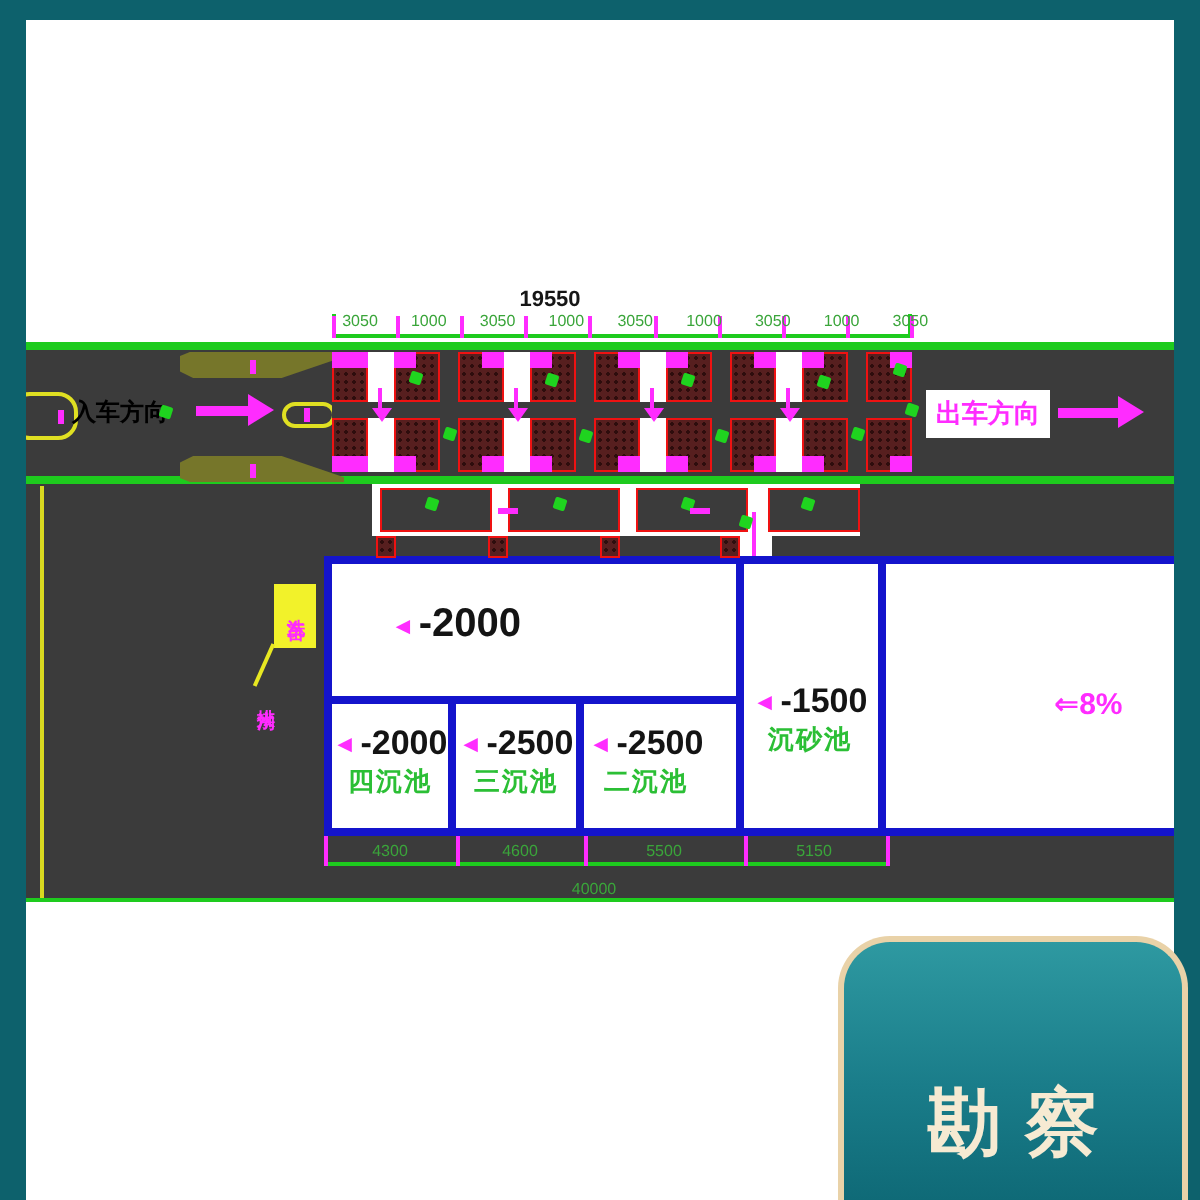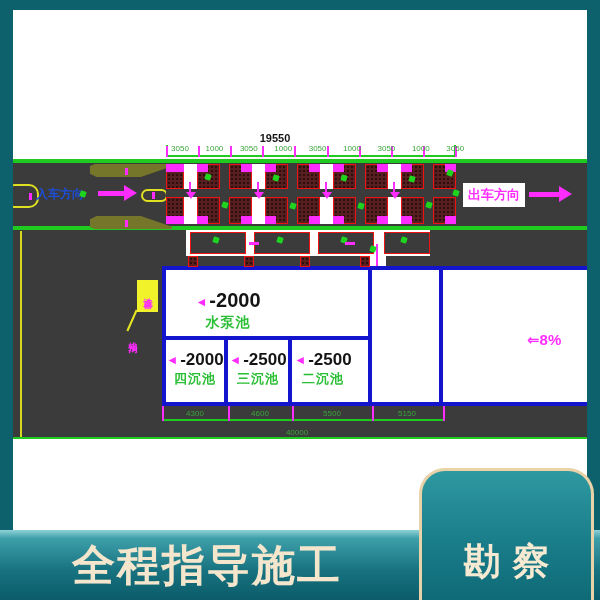--- a/index.html
+++ b/index.html
@@ -9,38 +9,38 @@
   
   .frame-top{left:0;top:0;width:600px;height:10px;background:#0d616c;z-index:5;}
   .frame-left{left:0;top:0;width:13px;height:600px;background:#0d616c;z-index:5;}
   .frame-right{left:587px;top:0;width:13px;height:600px;background:#0d616c;z-index:5;}
   
   .title{left:13px;top:58px;width:574px;text-align:center;font-size:56px;font-weight:800;
          letter-spacing:1px;line-height:72px;z-index:2;white-space:nowrap;}
   .title .hl{color:#e60012;}
   .title .rest{color:#23312e;}
   
-  #draw{left:13px;top:132px;width:574px;height:308px;overflow:hidden;z-index:3;}
+  #draw{left:13px;top:144px;width:574px;height:308px;overflow:hidden;z-index:3;}
   .road{left:0;top:31px;width:574px;height:63px;background:#3b3b3b;}
   .site{left:0;top:98px;width:574px;height:208px;background:#3b3b3b;}
   .gline{background:#1ecb1e;}
   .dim-total{left:217px;top:0px;width:90px;text-align:center;font-size:11px;font-weight:bold;color:#161616;}
   .dim-label{position:absolute;font-size:8px;color:#3aa53a;text-align:center;width:26px;}
   .tickm{position:absolute;width:2px;background:#ff2cff;}
   .strip{position:absolute;top:32px;height:60px;background:#ffffff;}
   .lane{left:153px;top:57px;width:290px;height:8px;background:#3b3b3b;}
   .quad{position:absolute;background-color:#571f1f;
         background-image:radial-gradient(#2e0d0d 1px,transparent 1px);background-size:4px 4px;
         border:1.5px solid #ef1212;box-sizing:border-box;}
   .pad{position:absolute;background:#ff2cff;}
   .gmark{position:absolute;width:6px;height:6px;background:#1fd41f;border-radius:1px;transform:rotate(18deg);}
   .island{position:absolute;background:#76762a;}
   .stadium{position:absolute;background:#3b3b3b;border:2px solid #e0e022;border-radius:10px;box-sizing:border-box;}
   .mtick{position:absolute;width:3px;height:7px;background:#ff2cff;}
-  .dir-text{position:absolute;color:#1d4ed8;font-weight:bold;font-size:12px;white-space:nowrap;}
+  .dir-text{position:absolute;color:#000000;font-weight:bold;font-size:12px;white-space:nowrap;}
   .exit-box{left:450px;top:51px;width:62px;height:24px;background:#ffffff;text-align:center;
             line-height:24px;font-size:13px;font-weight:bold;color:#ff2cff;white-space:nowrap;}
   .arrow-body{position:absolute;background:#ff2cff;}
   .arrow-head-r{position:absolute;width:0;height:0;border-top:8px solid transparent;
                 border-bottom:8px solid transparent;border-left:13px solid #ff2cff;}
   .arrow-head-d{position:absolute;width:0;height:0;border-left:5px solid transparent;
                 border-right:5px solid transparent;border-top:7px solid #ff2cff;}
   .walkway{left:173px;top:98px;width:244px;height:26px;background:#ffffff;}
   .wbox{position:absolute;top:100px;height:22px;background:#3b3b3b;border:1.5px solid #ef1212;box-sizing:border-box;}
   .pool{position:absolute;background:#ffffff;border:4px solid #1414cc;box-sizing:border-box;}
@@ -108,33 +108,36 @@
 
     <div class="pool" style="left:149px;top:134px;width:210px;height:74px;"></div>
     <div class="pool" style="left:355px;top:134px;width:75px;height:140px;"></div>
     <div class="pool" style="left:426px;top:134px;width:175px;height:140px;"></div>
     <div class="pool" style="left:149px;top:204px;width:66px;height:70px;"></div>
     <div class="pool" style="left:211px;top:204px;width:68px;height:70px;"></div>
     <div class="pool" style="left:275px;top:204px;width:84px;height:70px;"></div>
 
     <div class="pool-label" style="left:145px;top:157px;width:140px;">
       <div class="elev elev-lg"><span class="tri">◄</span><span>-2000</span></div>
-      <div class="pname pname-lg">水泵池</div>
     </div>
     <div class="pool-label" style="left:150px;top:218px;width:64px;">
       <div class="elev"><span class="tri">◄</span><span>-2000</span></div>
       <div class="pname">四沉池</div>
     </div>
     <div class="pool-label" style="left:213px;top:218px;width:64px;">
       <div class="elev"><span class="tri">◄</span><span>-2500</span></div>
       <div class="pname">三沉池</div>
     </div>
     <div class="pool-label" style="left:278px;top:218px;width:64px;">
       <div class="elev"><span class="tri">◄</span><span>-2500</span></div>
       <div class="pname">二沉池</div>
+    </div>
+    <div class="pool-label" style="left:360px;top:197px;width:64px;">
+      <div class="elev"><span class="tri">◄</span><span>-1500</span></div>
+      <div class="pname">沉砂池</div>
     </div>
     <div class="slope" style="left:514px;top:199px;">
       <span>⇐</span><span>8%</span>
     </div>
 
     <div class="abs yline"></div>
     <div class="abs ylabel-box"><span>洗车台</span></div>
     <div class="abs yleader"></div>
     <div class="abs vtext"><span>排水沟</span></div>
 
@@ -239,23 +242,20 @@
       <div class="tickm" style="position: absolute; left: 215px; top: 274px; height: 15px;"></div>
       <div class="tickm" style="position: absolute; left: 279px; top: 274px; height: 15px;"></div>
       <div class="tickm" style="position: absolute; left: 359px; top: 274px; height: 15px;"></div>
       <div class="tickm" style="position: absolute; left: 430px; top: 274px; height: 15px;"></div>
       <div class="dim-label" style="position: absolute; left: 169px; top: 277px;">4300</div>
       <div class="dim-label" style="position: absolute; left: 234px; top: 277px;">4600</div>
       <div class="dim-label" style="position: absolute; left: 306px; top: 277px;">5500</div>
       <div class="dim-label" style="position: absolute; left: 381px; top: 277px;">5150</div>
     </div>
 
-  <div class="abs banner">
-    <div class="abs banner-text">全程指导施工</div>
-  </div>
 
   <div class="abs card">
     <div class="card-line" style="top:66px;">勘察</div>
   </div>
 
   <div class="abs frame-top"></div>
   <div class="abs frame-left"></div>
   <div class="abs frame-right"></div>
 </div>
 

